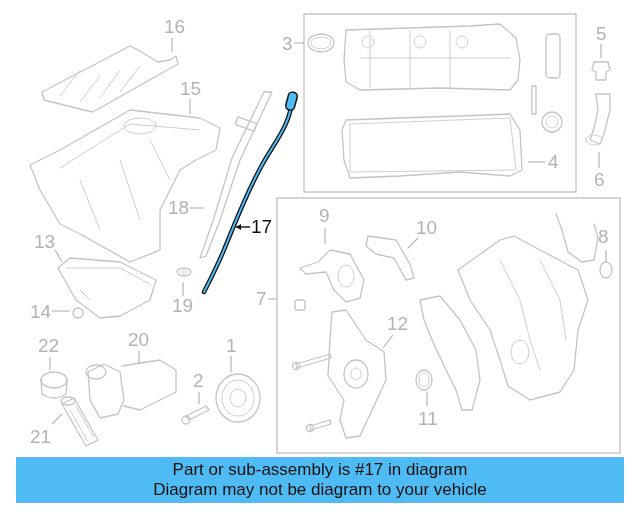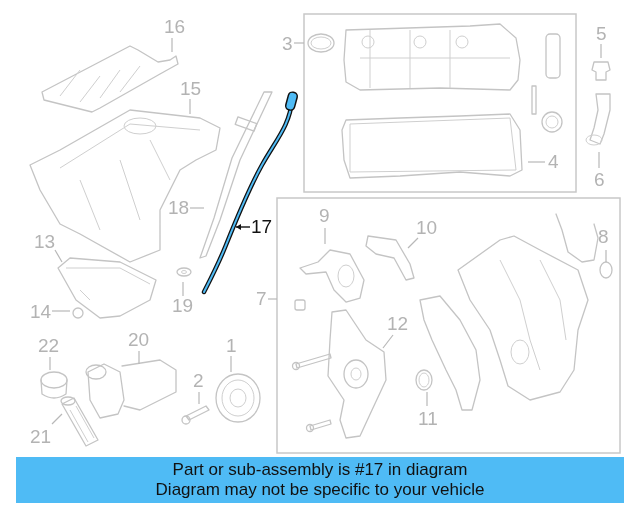--- a/index.html
+++ b/index.html
@@ -220,14 +220,14 @@
   <g>
     <path class="part" d="M556,214 L562,230 L568,252 L582,262 L594,260 L598,238 L594,224"></path>
     <ellipse class="part" cx="606" cy="270" rx="6" ry="8"></ellipse>
   </g>
   <text class="callout" x="598" y="243">8</text>
   <line class="lead" x1="606" y1="250" x2="606" y2="262"></line>
 </svg>
 
 <div id="banner">
   <div>Part or sub-assembly is #17 in diagram</div>
-  <div>Diagram may not be specific to your vehicle</div>
+  <div>Diagram may not be diagram to your vehicle</div>
 </div>
 
 </body></html>

